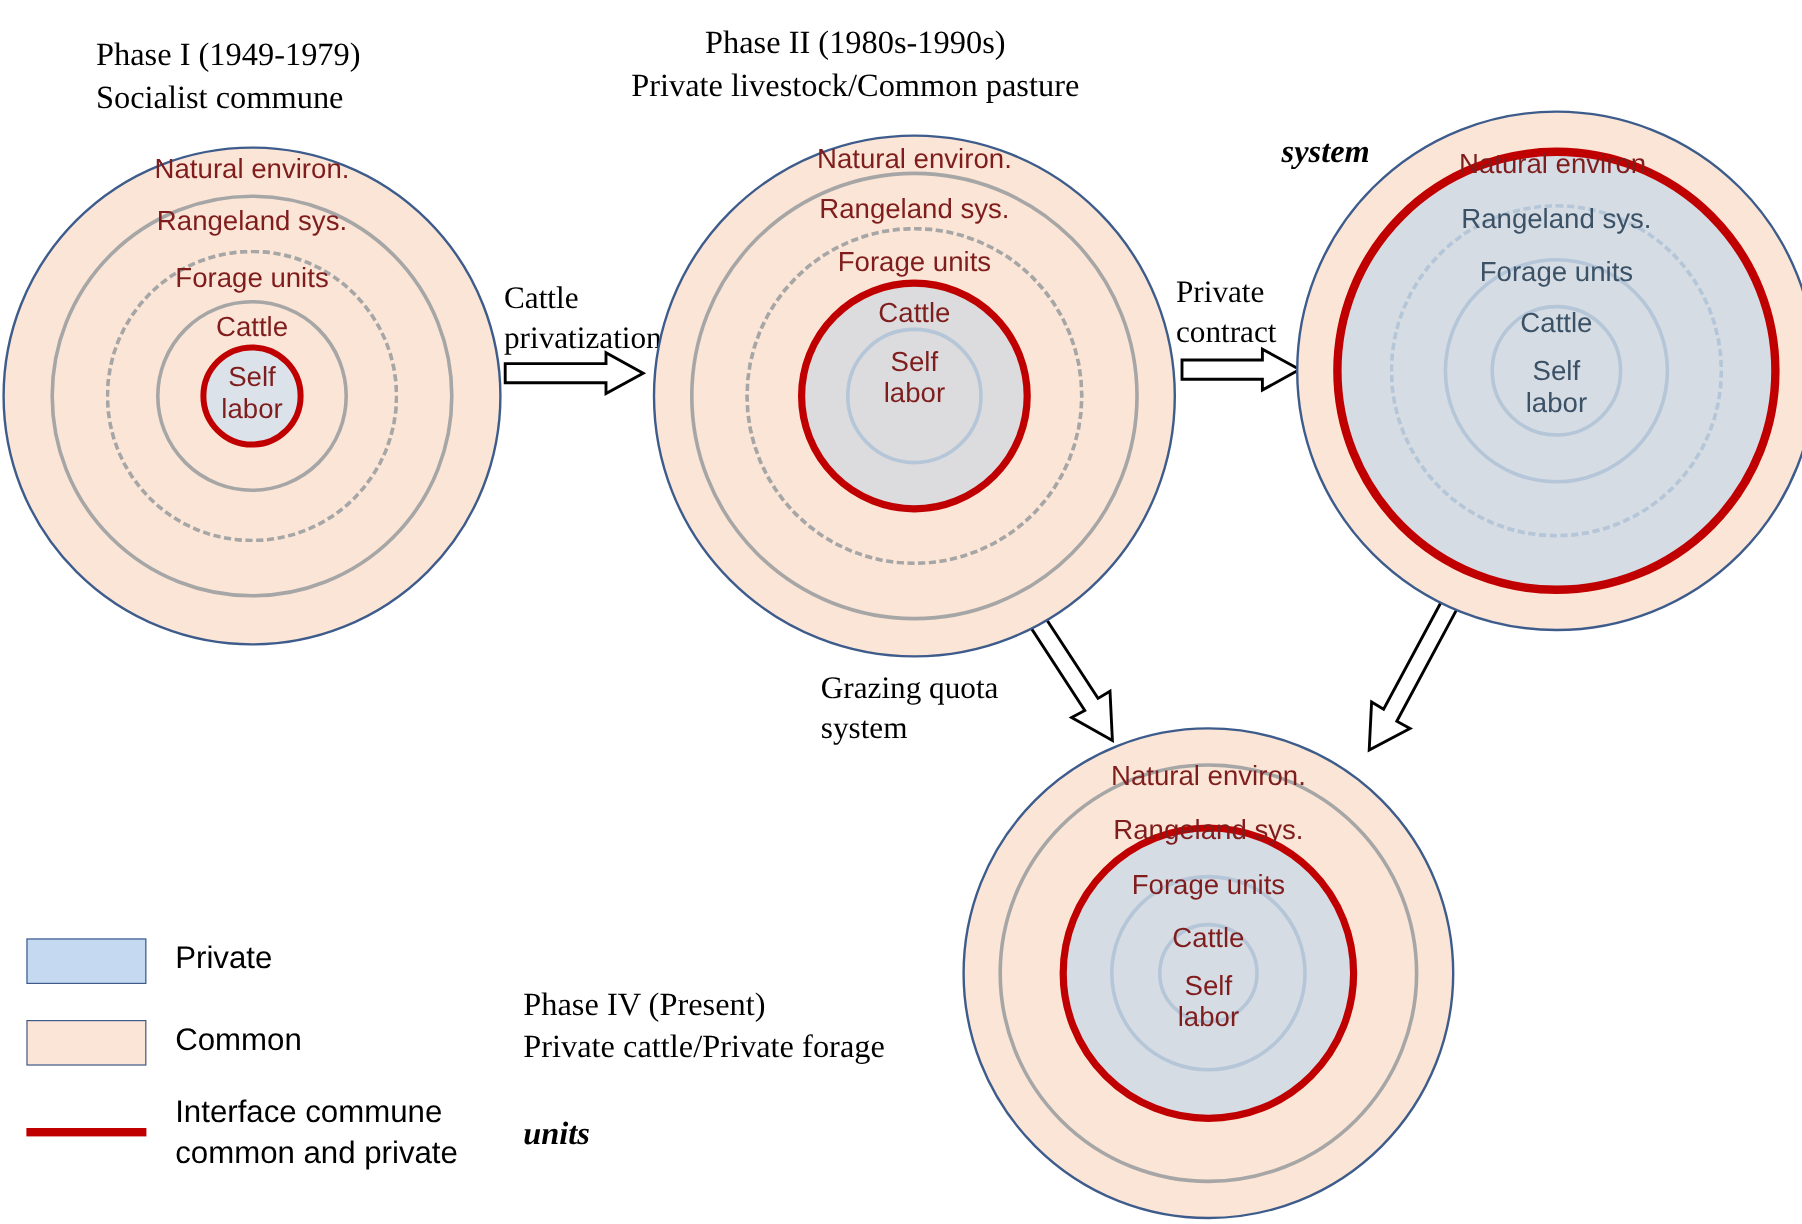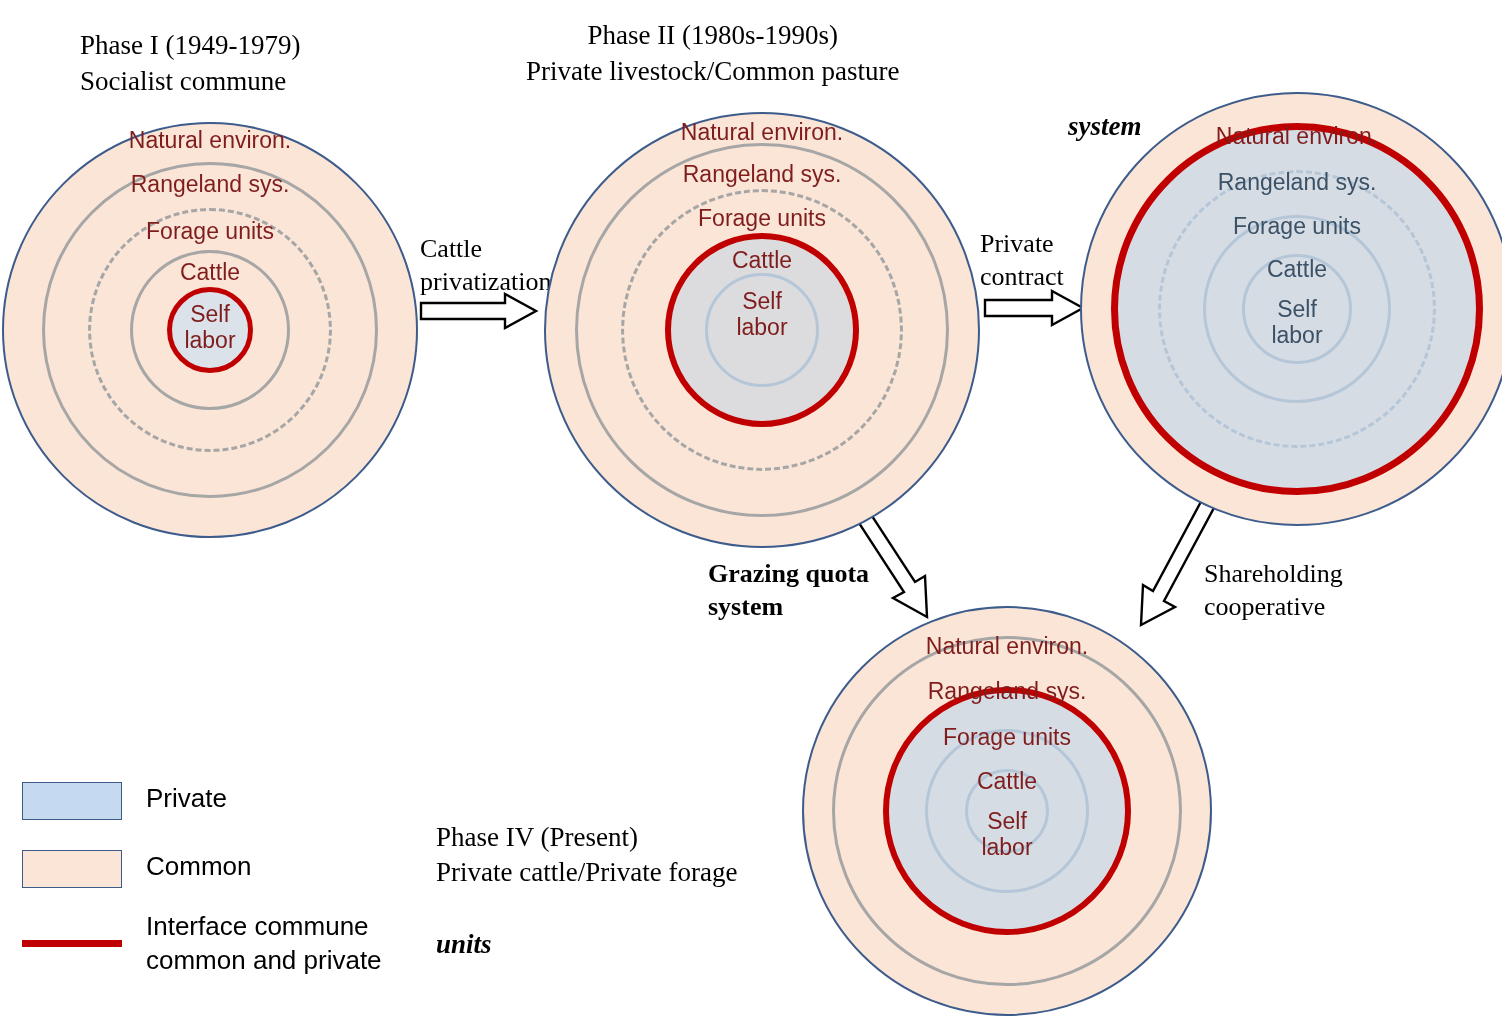--- a/index.html
+++ b/index.html
@@ -171,25 +171,23 @@
     <div class="ring" style="left:162px; top:162px; width:110px; height:110px; background:#d6dce4; border:3px solid #b4c6d7;"></div>
 
     <div class="ring-label" style="left:217px; top:32px;">Natural environ.</div>
     <div class="ring-label muted" style="left:217px; top:78px;">Rangeland sys.</div>
     <div class="ring-label muted" style="left:217px; top:122px;">Forage units</div>
     <div class="ring-label muted" style="left:217px; top:165px;">Cattle</div>
     <div class="ring-label muted" style="left:217px; top:205px;">Self
 labor</div>
   </div>
 
-  <div class="arrow-label" style="left:708px; top:558px;font-weight:bold;">Grazing quota
+  <div class="arrow-label" style="left:684px; top:558px;">Grazing quota
 system</div>
 
-  <div class="arrow-label" style="left:1204px; top:558px;">Shareholding
-cooperative</div>
 
   <div class="phase-title" style="left:436px; top:784px;">
     <span>Phase IV (Present)
 Private cattle/Private forage</span><br>
     <span class="em">units</span>
   </div>
 
   <div class="ring-group" style="left:802px; top:606px; width:410px; height:410px;">
     <div class="ring" style="left:0px; top:0px; width:410px; height:410px; background:#fbe5d6; border:2px solid #3d5c8c;"></div>
     <div class="ring" style="left:30px; top:30px; width:350px; height:350px; background:#fbe5d6; border:3px solid #a6a6a6;"></div>

